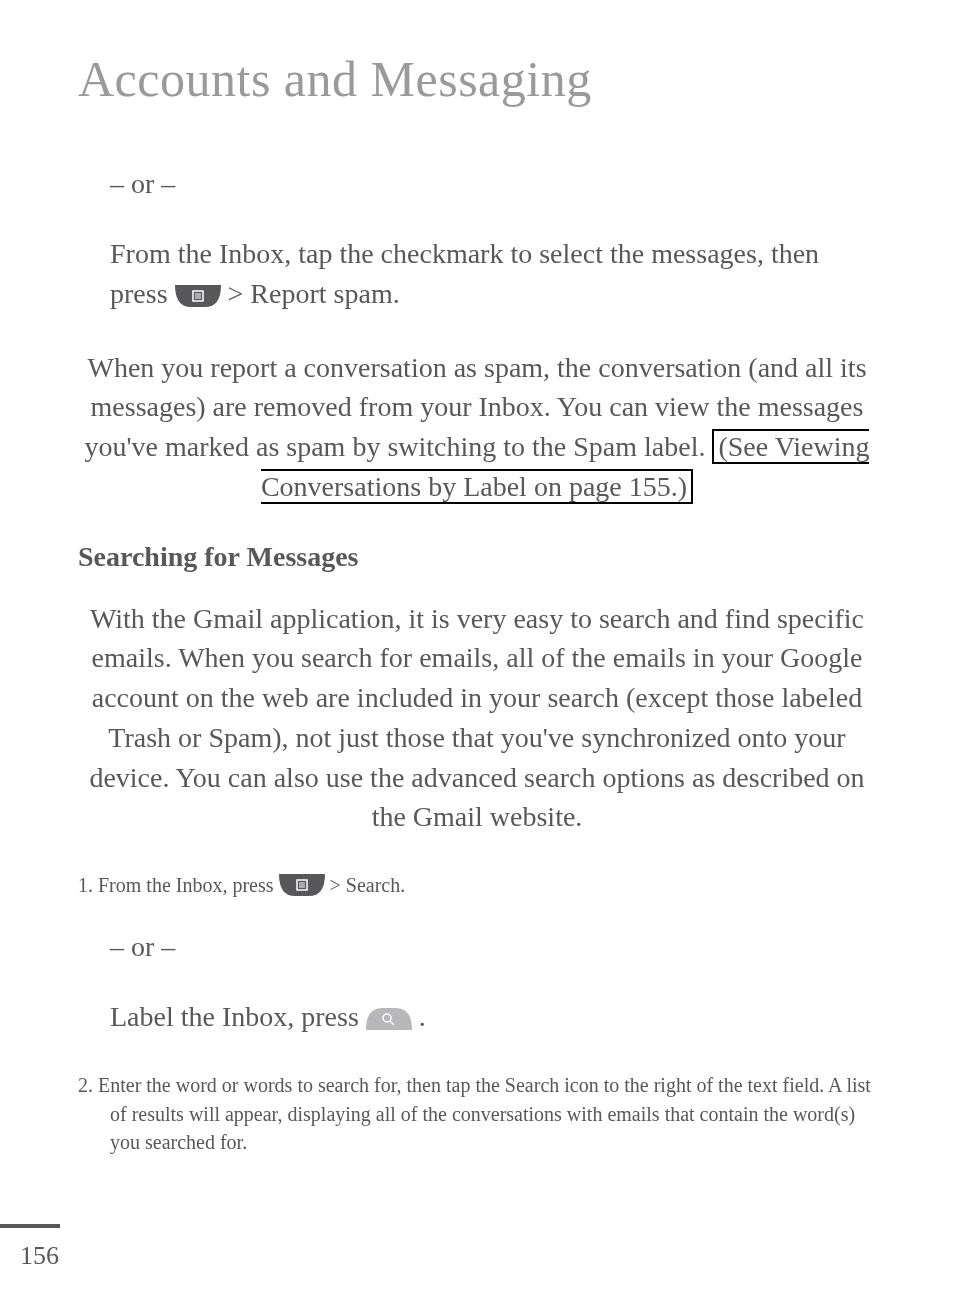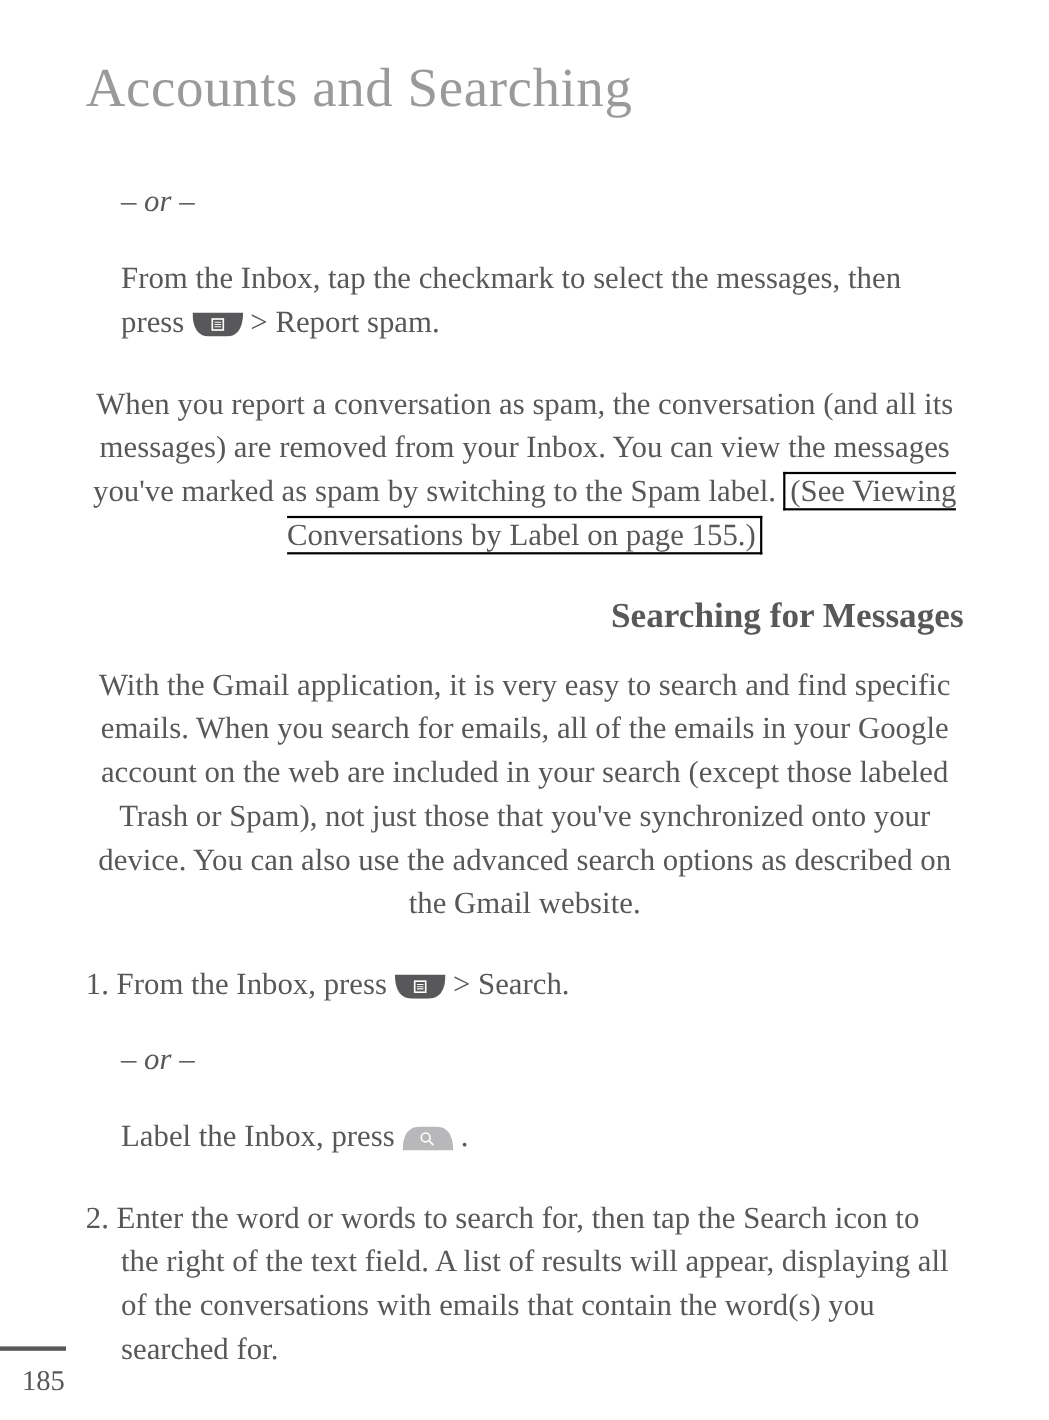--- a/index.html
+++ b/index.html
@@ -23,46 +23,44 @@
     color: #9a9a9c;
     margin: 0 0 60px 0;
     letter-spacing: 0.5px;
   }
   .indent {
     margin-left: 32px;
   }
   .or {
     font-size: 28px;
     margin: 0 0 34px 0;
-    font-style: italic;
   }
   .para {
     font-size: 28px;
     line-height: 1.42;
     margin: 0 0 34px 0;
   }
   .para-flush {
     font-size: 28px;
     line-height: 1.42;
     margin: 0 0 34px 0;
     text-align: center;
   }
   .boxed {
     border: 2px solid #000;
     padding: 0 4px;
     display: inline;
   }
   .heading {
-    font-size: 32px;
+    font-size: 28px;
     font-weight: 700;
     margin: 0 0 26px 0;
-    text-align: right;
   }
   .step {
-    font-size: 28px;
+    font-size: 20px;
     line-height: 1.42;
     margin: 0 0 32px 0;
     padding-left: 32px;
     text-indent: -32px;
   }
   .bold {
     font-weight: 400;
   }
   .menu-btn, .search-btn {
     display: inline-block;
@@ -85,21 +83,21 @@
     width: 60px;
     height: 4px;
     background: #58585a;
   }
 </style>
 </head>
 <body>
 
 <div class="page">
 
-  <h1 class="title">Accounts and Searching</h1>
+  <h1 class="title">Accounts and Messaging</h1>
 
   <div class="indent">
     <p class="or">– or –</p>
 
     <p class="para">
       <span>From the Inbox, tap the checkmark to select the messages, then press </span>
       <span class="menu-btn">
         <svg width="46" height="22" viewBox="0 0 46 22">
           <path d="M 0 0 L 46 0 Q 46 22 30 22 L 16 22 Q 0 22 0 0 Z" fill="#58585a"></path>
           <rect x="18" y="6" width="10" height="10" fill="none" stroke="#fff" stroke-width="1.5"></rect>
@@ -150,15 +148,15 @@
     </p>
   </div>
 
   <div>
     <p class="step" style="margin-bottom:13px;">
       <span>2. </span><span>Enter the word or words to search for, then tap the Search icon to the right of the text field. A list of results will appear, displaying all of the conversations with emails that contain the word(s) you searched for.</span>
     </p>
   </div>
 
   <div class="tab"></div>
-  <div class="pagenum">185</div>
+  <div class="pagenum">156</div>
 
 </div>
 
 </body></html>

